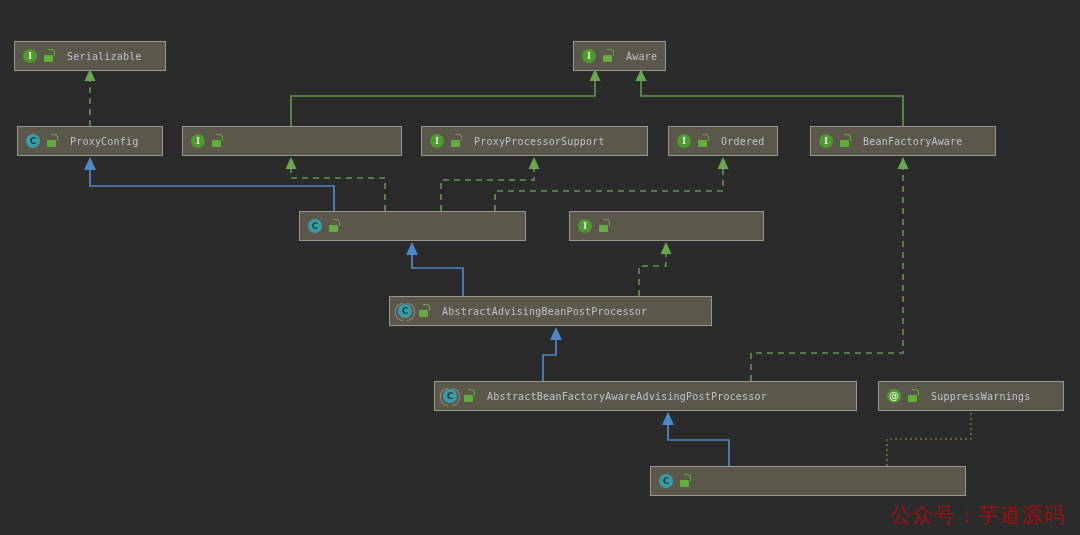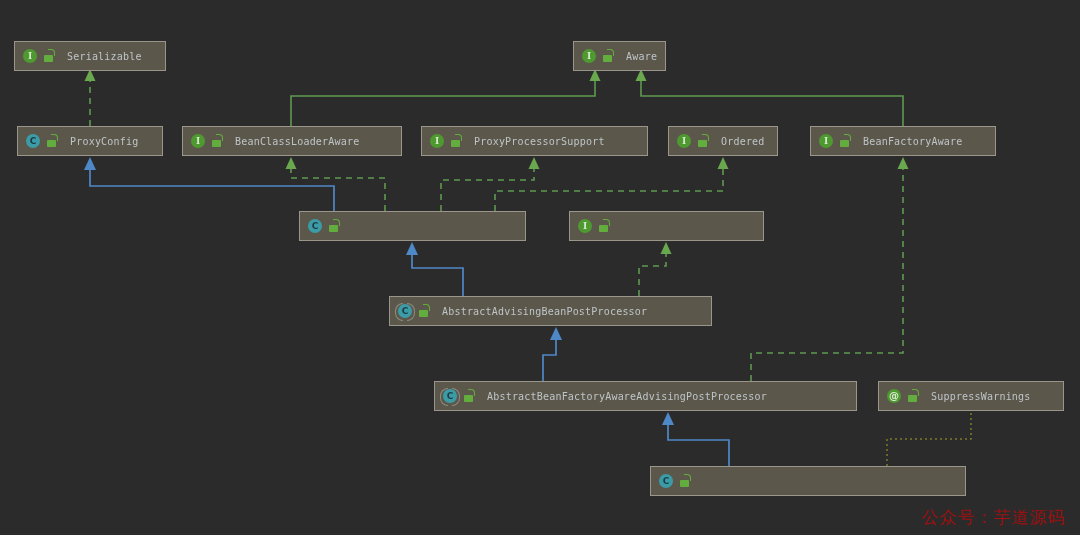--- a/index.html
+++ b/index.html
@@ -130,21 +130,21 @@
     border: 1.5px solid #63ad3e;
     border-bottom: none;
     border-left: none;
     border-radius: 0 4px 0 0;
   }
   #watermark {
     position: absolute;
     right: 14px;
     bottom: 6px;
     color: #a51010;
-    font-size: 17px;
+    font-size: 21px;
     font-family: Liberation Sans, sans-serif;
     letter-spacing: 1px;
     white-space: nowrap;
   }
 </style>
 </head>
 <body>
 
 <div id="diagram-canvas">
 
@@ -257,21 +257,20 @@
   <div class="uml-node" style="left:182px; top:126px; width:220px;">
     <span class="icon-group">
       <span class="kind-icon iface">
           <span class="disc">I</span>
         </span>
       <span class="lock-icon">
           <span class="shackle"></span>
           <span class="body"></span>
         </span>
     </span>
-    <span class="node-label">BeanClassLoaderAware</span>
   </div>
 
   <div class="uml-node" style="left:421px; top:126px; width:227px;">
     <span class="icon-group">
       <span class="kind-icon iface">
           <span class="disc">I</span>
         </span>
       <span class="lock-icon">
           <span class="shackle"></span>
           <span class="body"></span>

